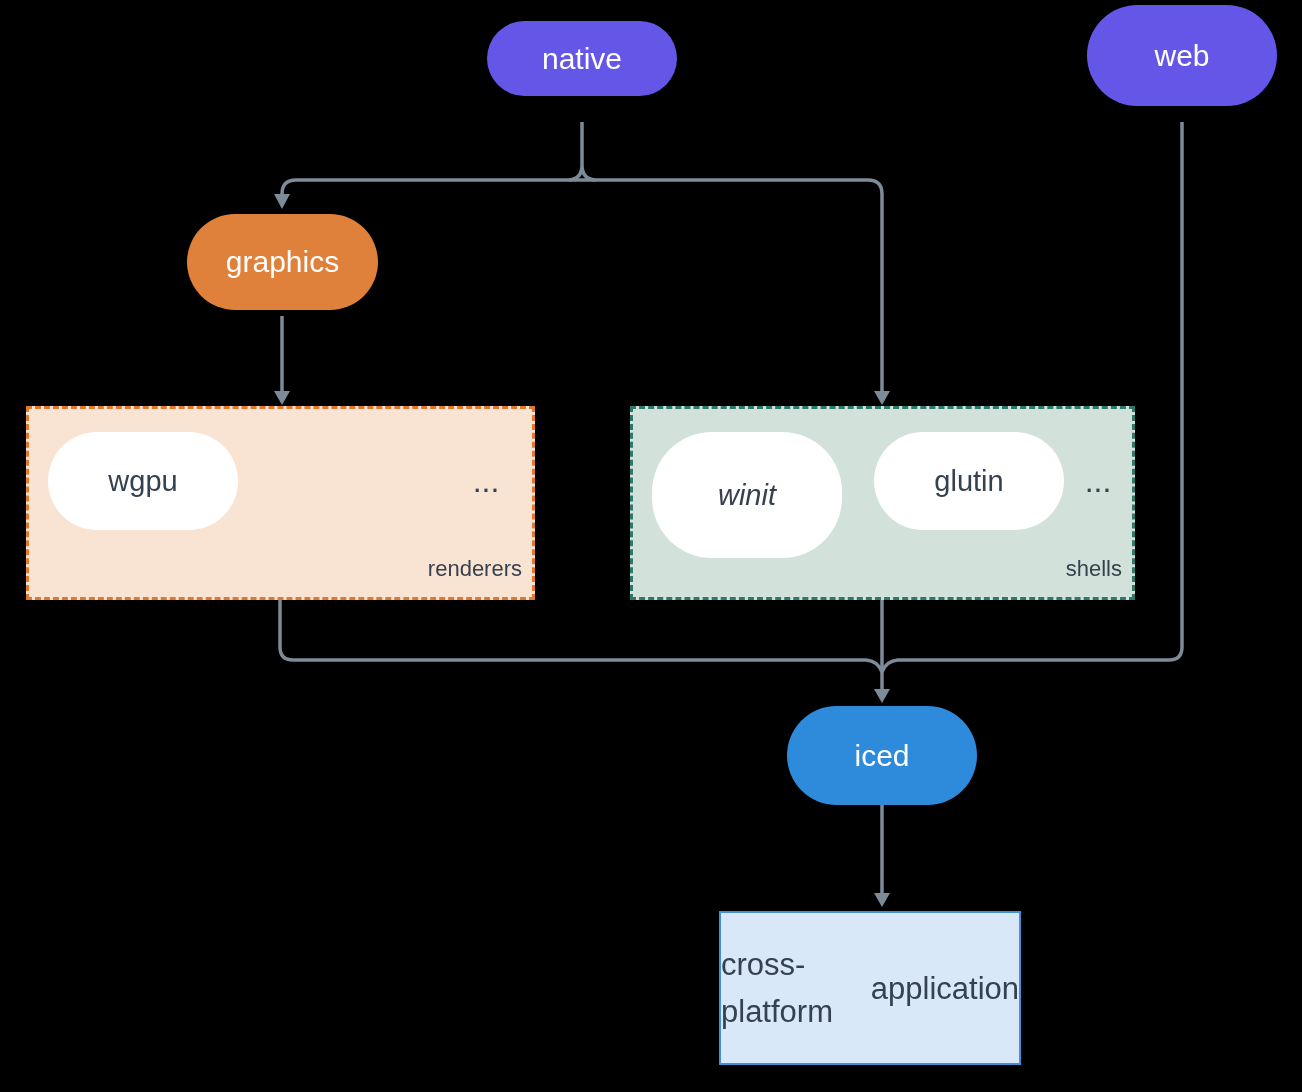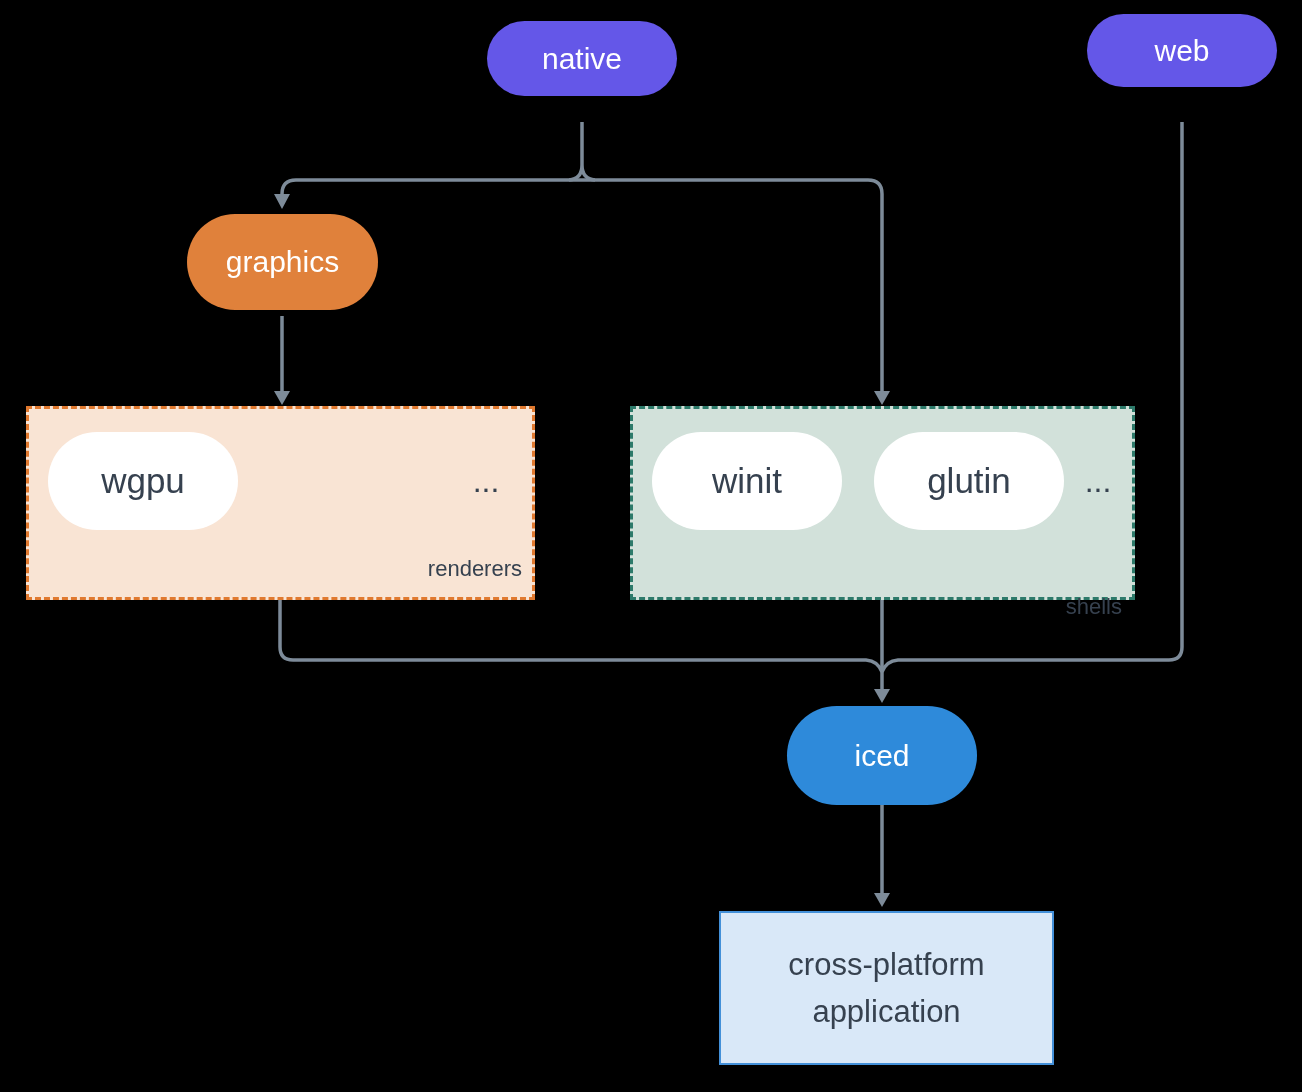--- a/index.html
+++ b/index.html
@@ -15,55 +15,55 @@
     font-family:"Liberation Sans","DejaVu Sans",sans-serif;overflow:hidden;
   }
   .edges{position:absolute;left:0;top:0;width:1302px;height:1092px;}
   .edges path{stroke:var(--edge);stroke-width:3.5;fill:none;}
   .edges polygon{fill:var(--edge);stroke:none;}
   .pill{
     position:absolute;display:flex;align-items:center;justify-content:center;
     border-radius:60px;font-size:30px;
   }
   .pill.colored{color:var(--node-text-light);}
-  .pill.white{background:var(--pill-bg);color:var(--ink);font-size:35px;}
+  .pill.white{background:var(--pill-bg);color:var(--ink);font-size:29px;}
   #native,#web{background:var(--purple);}
   #native{left:487px;top:21px;width:190px;height:75px;}
-  #web{left:1087px;top:14px;width:190px;height:73px;}
+  #web{left:1087px;top:5px;width:190px;height:101px;}
   #graphics{left:187px;top:214px;width:191px;height:96px;background:var(--orange);}
   #iced{left:787px;top:706px;width:190px;height:99px;background:var(--blue);}
   .group{position:absolute;box-sizing:border-box;}
   #renderers-group{
     left:26px;top:406px;width:509px;height:194px;
     background:var(--renderers-bg);border:3px dashed var(--renderers-border);
   }
   #shells-group{
     left:630px;top:406px;width:505px;height:194px;
     background:var(--shells-bg);border:3px dashed var(--shells-border);
   }
   #wgpu{left:48px;top:432px;width:190px;height:98px;}
   #glow{left:264px;top:432px;width:188px;height:98px;}
-  #winit{left:652px;top:432px;width:190px;height:98px;}
+  #winit{left:652px;top:432px;width:190px;height:126px;font-style:italic;}
   #glutin{left:874px;top:432px;width:190px;height:98px;}
   .ellipsis{
     position:absolute;display:flex;align-items:center;justify-content:center;
     color:var(--ink);font-size:32px;width:52px;height:98px;top:432px;
   }
   #renderers-ellipsis{left:460px;}
   #shells-ellipsis{left:1072px;}
   .group-label{
     position:absolute;color:var(--ink);font-size:22px;width:222px;text-align:right;
   }
   #renderers-label{left:300px;top:556px;}
-  #shells-label{left:900px;top:556px;margin-top:38px;}
+  #shells-label{left:900px;top:556px;}
   #app{
-    position:absolute;left:719px;top:911px;width:335px;height:154px;box-sizing:border-box;
+    position:absolute;left:719px;top:911px;width:302px;height:154px;box-sizing:border-box;
     background:var(--app-bg);border:2.5px solid var(--app-border);color:var(--ink);
-    display:flex;flex-direction:column;align-items:center;justify-content:center;
-    font-size:31px;line-height:47px;text-align:center;
+    display:flex;flex-direction:row;align-items:center;justify-content:center;
+    font-size:31px;line-height:47px;
   }
 </style>
 </head>
 <body>
 
 <div class="canvas">
 
   <svg class="edges" viewBox="0 0 1302 1092">
     <path d="M 582 122 L 582 165 Q 582 179 569 180 M 582 165 Q 582 179 595 180"></path>
     <path d="M 282 198 L 282 194 Q 282 180 296 180 L 868 180 Q 882 180 882 194 L 882 392"></path>

